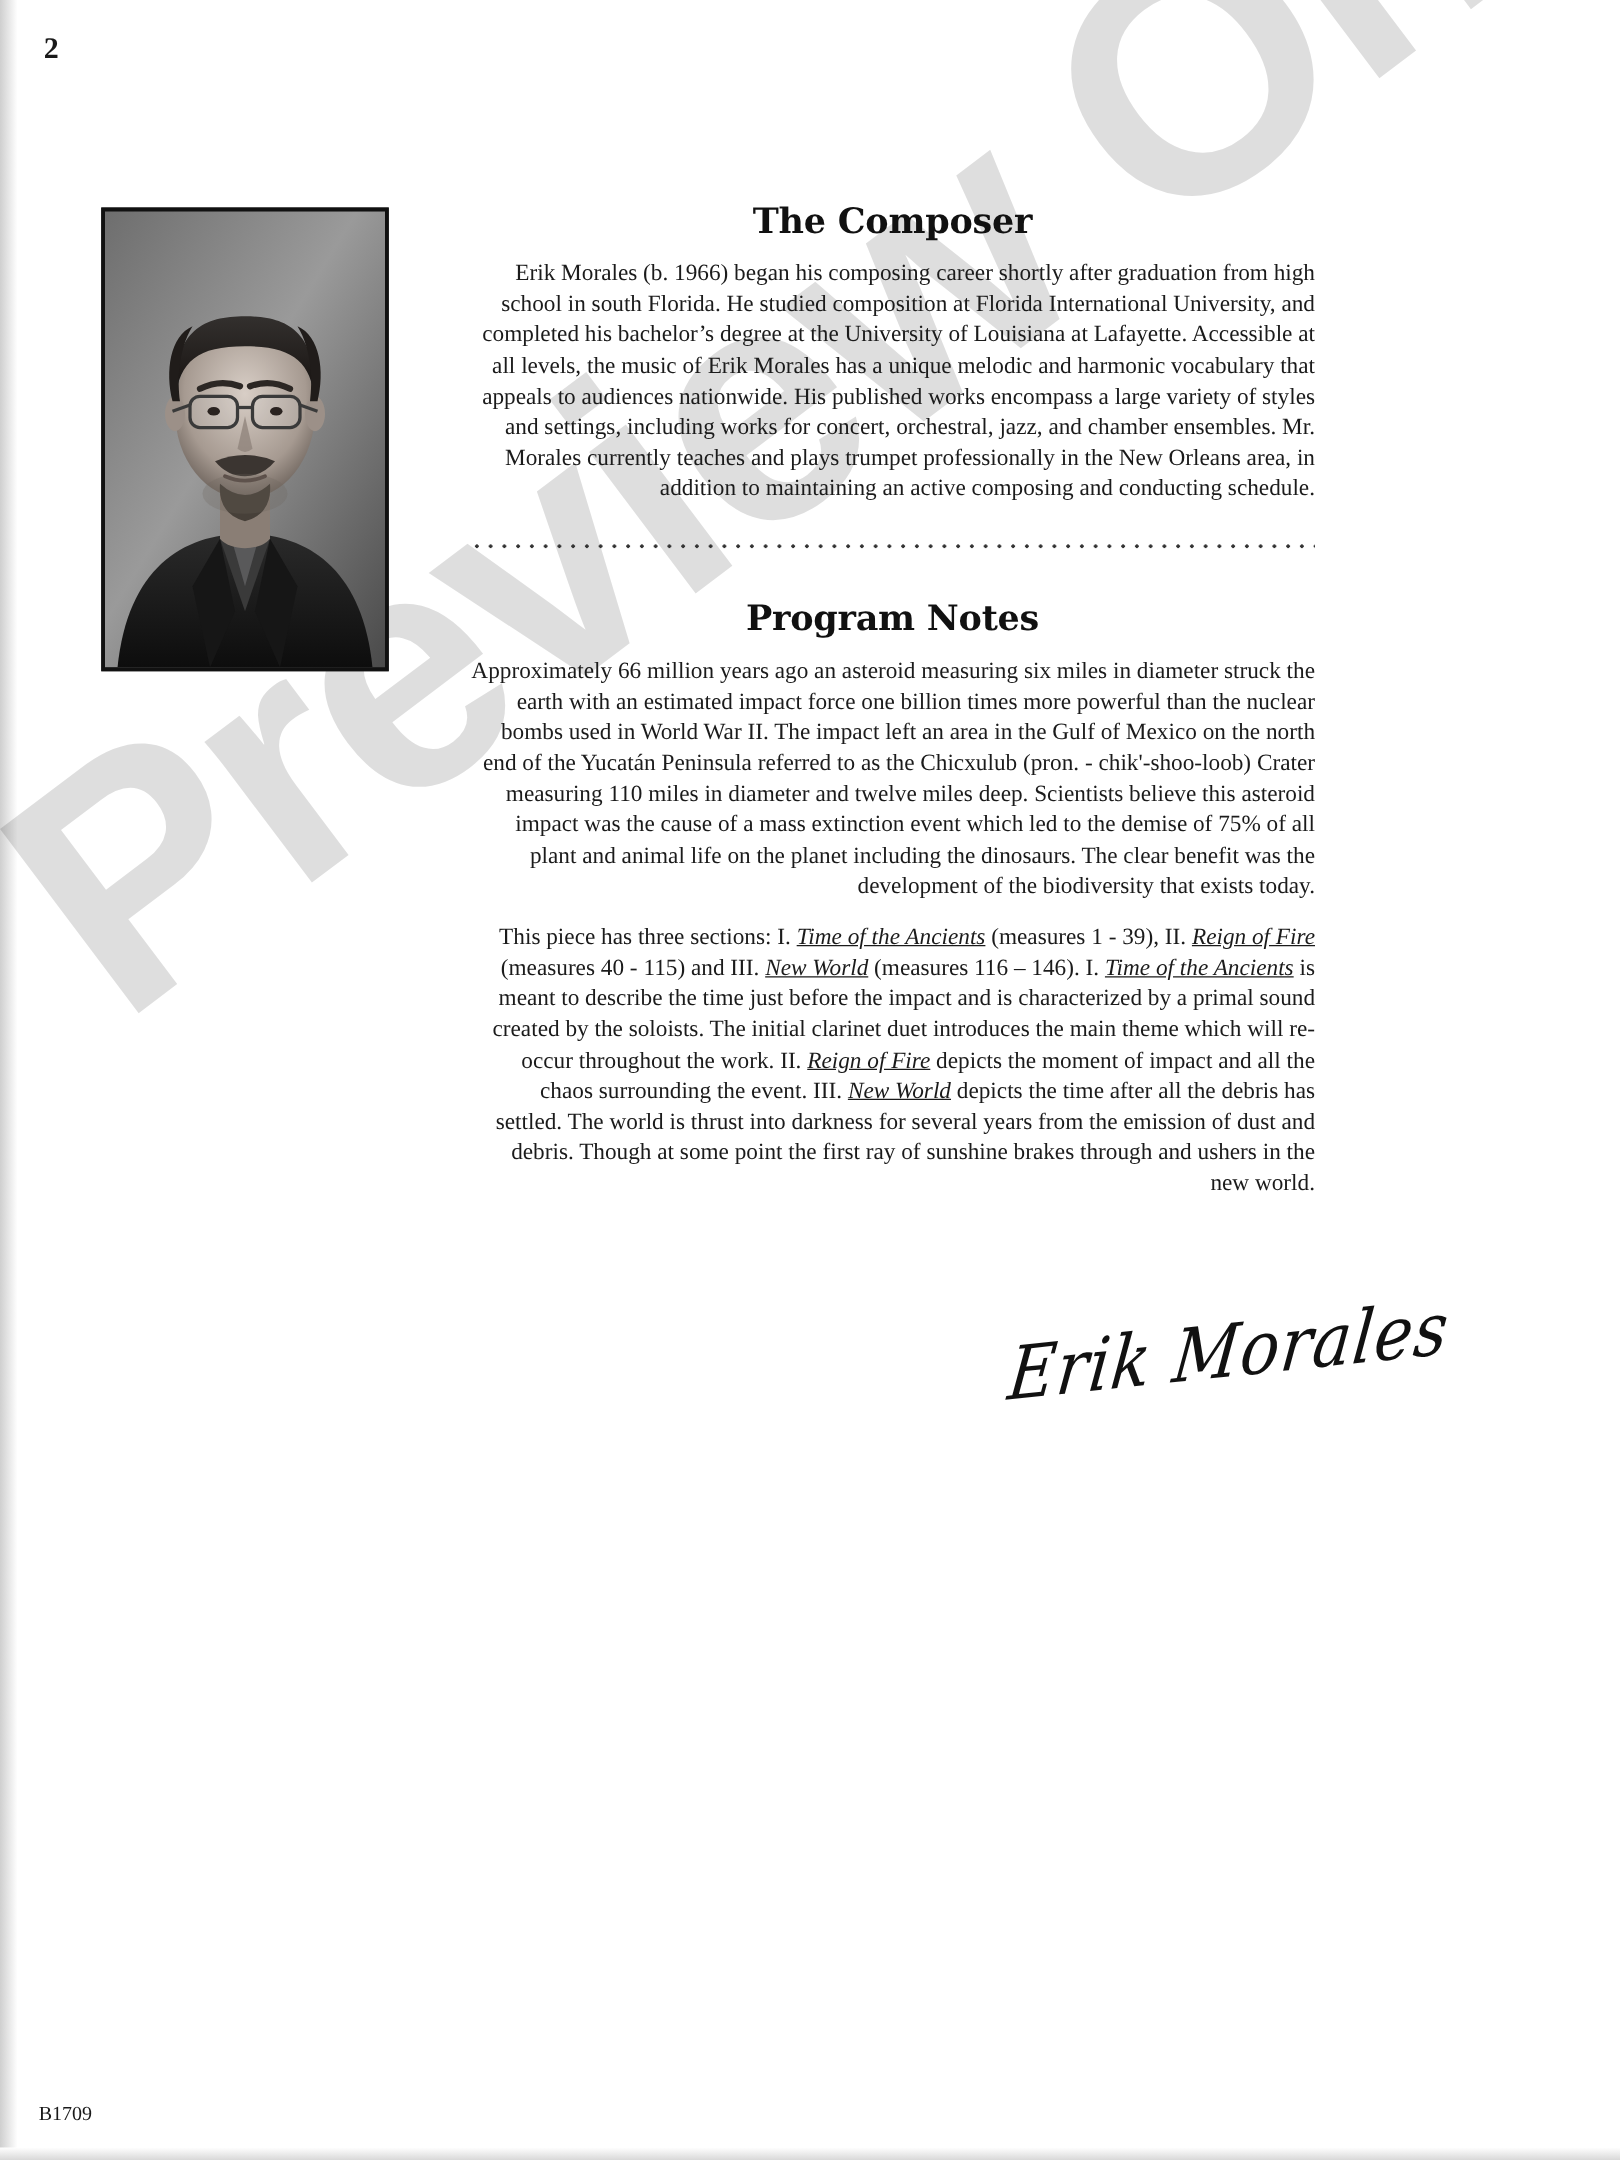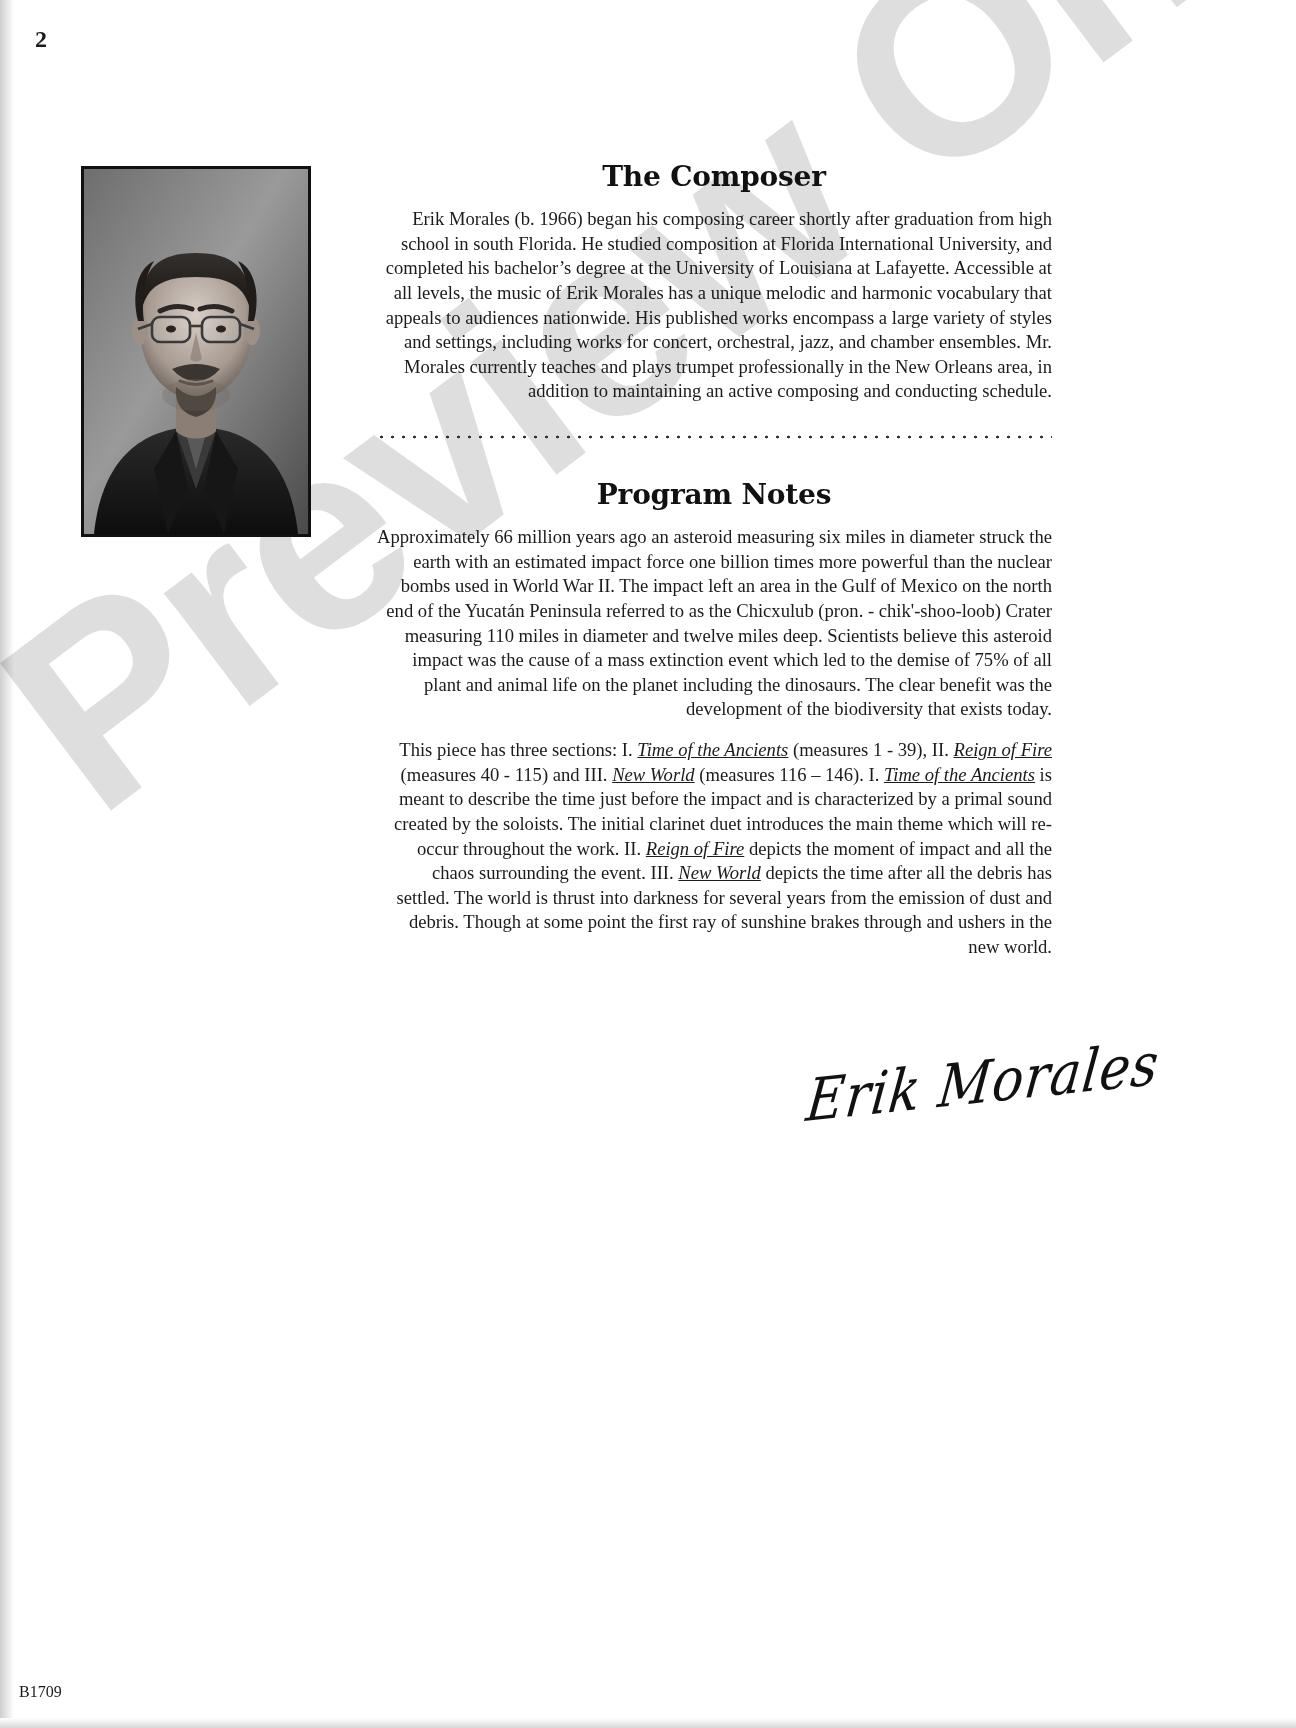--- a/index.html
+++ b/index.html
@@ -136,21 +136,21 @@
   }
   .signature .sig-swash {
     display: inline-block;
     transform: skewX(-12deg) scaleY(1.12);
     letter-spacing: 1px;
   }
 
   
   .footer-code {
     position: absolute;
-    left: 19px;
+    left: 31px;
     bottom: 27px;
     font-size: 16px;
     font-family: "Liberation Serif", serif;
     color: #1a1a1a;
     z-index: 10;
   }
 </style>
 </head>
 <body>
 

